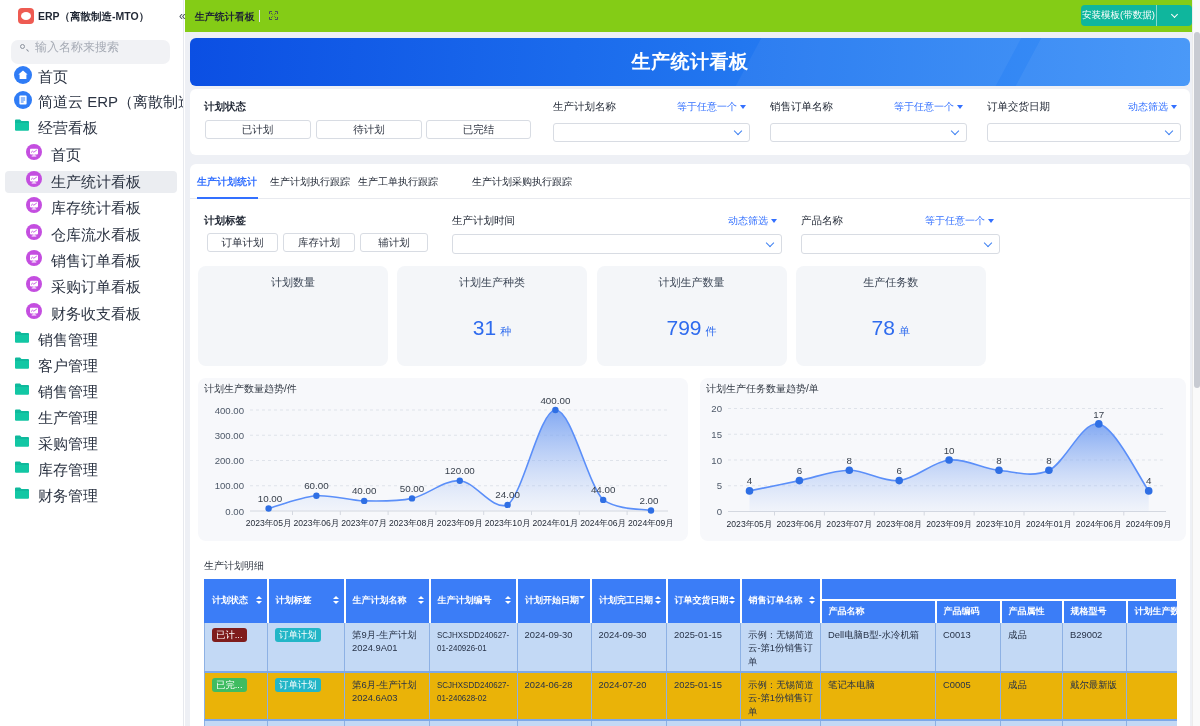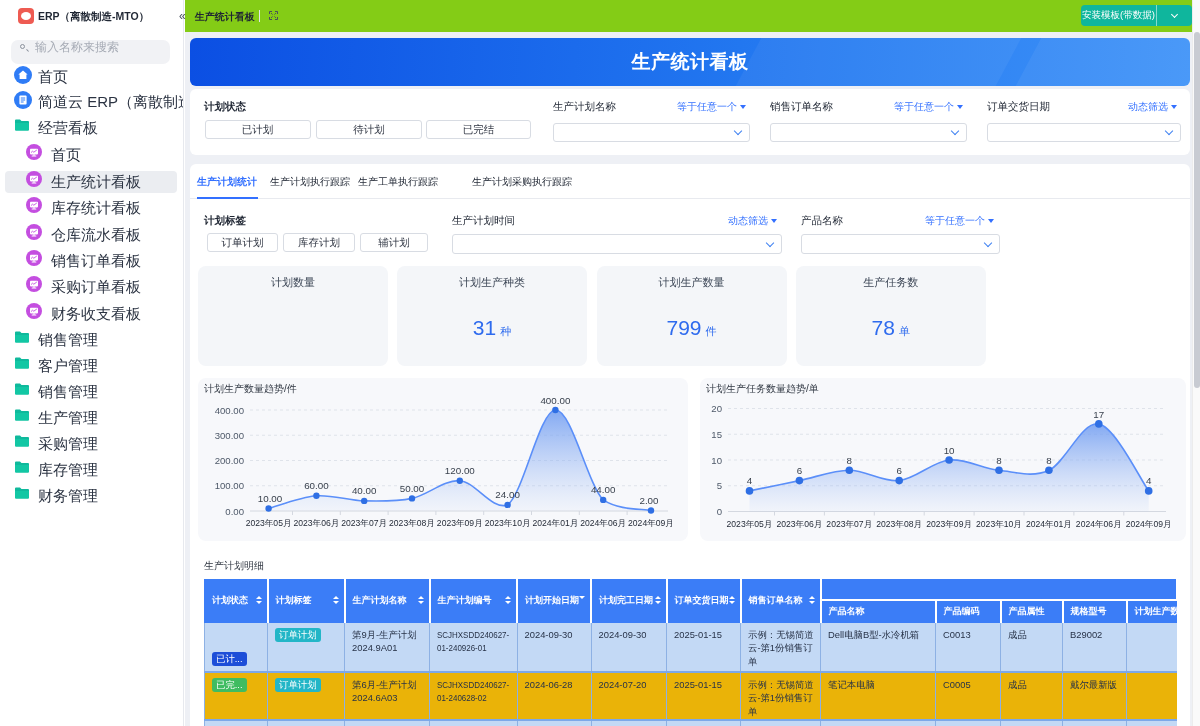--- a/index.html
+++ b/index.html
@@ -341,21 +341,21 @@
         <th colspan="5" style="border-bottom:2px solid #fff;"></th>
       </tr>
       <tr style="height:22.5px;">
         <th>产品名称</th>
             <th>产品编码</th>
             <th>产品属性</th>
             <th>规格型号</th>
             <th style="border-right:none;">计划生产数量</th>
       </tr>
       <tr class="r1" style="height:49px;">
-        <td><span class="tag" style="background:#1d4ed8;margin-top:24px;">已计...</span></td>
+        <td><span class="tag" style="background:#7f1d1d;">已计...</span></td>
         <td><span class="tag" style="background:#23b6c7;">订单计划</span></td>
         <td>第9月-生产计划<br>2024.9A01</td>
         <td><span style="display:inline-block;transform:scaleX(0.85);transform-origin:0 0;white-space:nowrap;">SCJHXSDD240627-<br>01-240926-01</span></td>
         <td>2024-09-30</td>
         <td>2024-09-30</td>
         <td>2025-01-15</td>
         <td>示例：无锡简道云-第1份销售订单</td>
         <td>Dell电脑B型-水冷机箱</td>
         <td>C0013</td>
         <td>成品</td>

